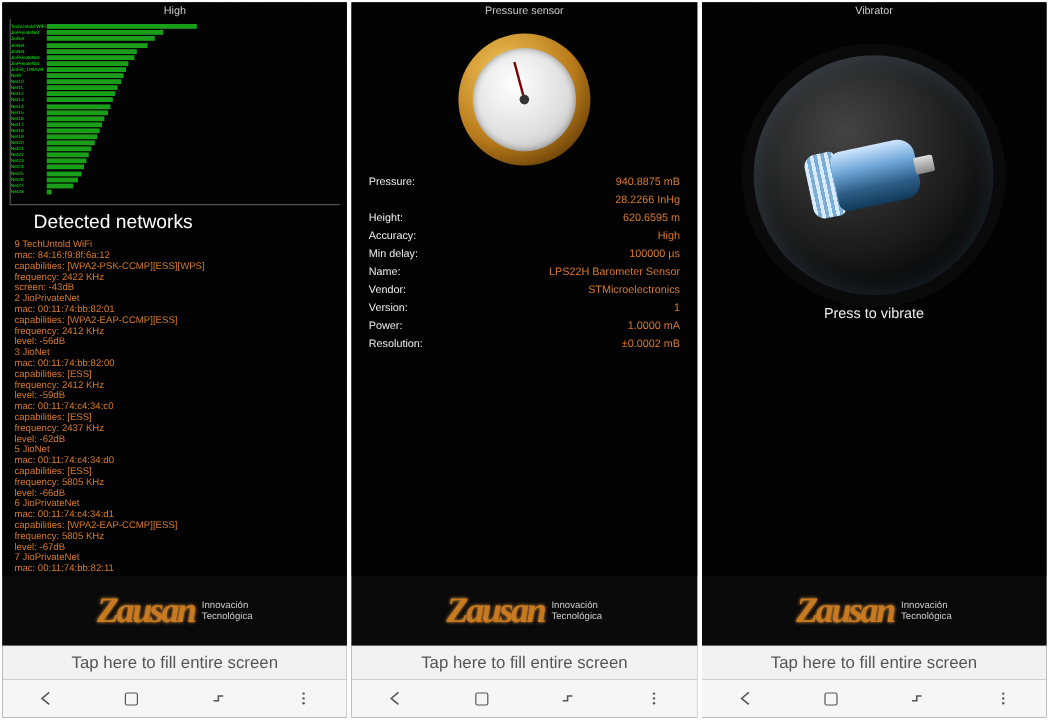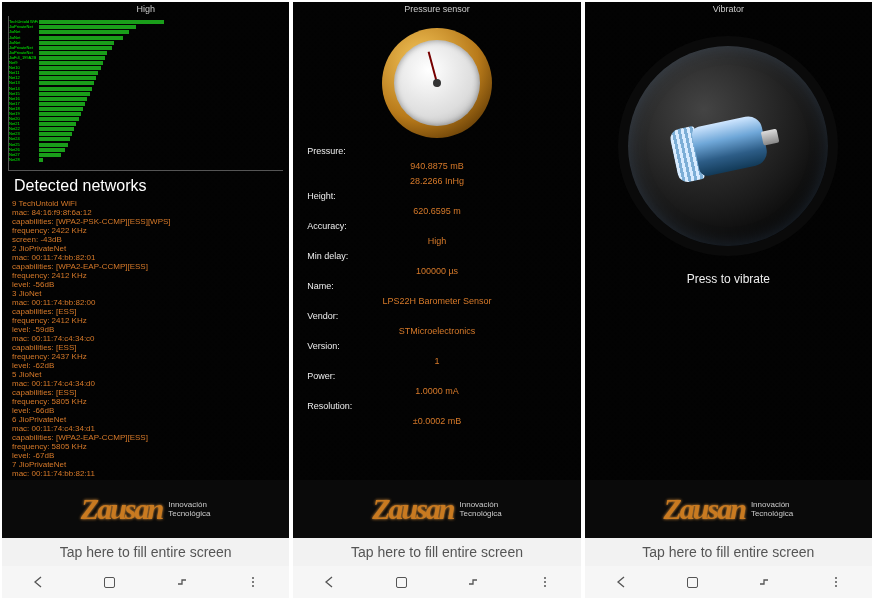--- a/index.html
+++ b/index.html
@@ -62,21 +62,21 @@
     white-space: nowrap;
     overflow: hidden;
   }
   .chart-bar {
     height: 4px;
     background: #1a9e1a;
   }
   .detected-header {
     color: #fff;
     font-size: 16px;
-    padding: 6px 12px 4px;
+    padding: 6px 26px 4px;
   }
   .netlist {
     padding: 0 10px;
     font-size: 8px;
     line-height: 9px;
     overflow: hidden;
     color: #d77a2a;
   }
   .net-name { color: #d77a2a; }
   .net-sub { color: #d77a2a; }
@@ -103,21 +103,21 @@
   .needle {
     position: absolute;
     left: 50%; top: 50%;
     width: 2px; height: 36px;
     background: #700;
     transform-origin: 50% 90%;
     transform: translate(-50%, -90%) rotate(-15deg);
   }
   .pin { position:absolute; left:50%; top:50%; width:8px; height:8px; background:#333; border-radius:50%; transform:translate(-50%,-50%);}
   .kv { padding: 0 14px; font-size: 9px; line-height: 15px; }
-  .kv-row { display: flex; justify-content: space-between; flex-direction: column; }
+  .kv-row { display: flex; justify-content: space-between; }
   .kv-row .k { color: #eee; }
   .kv-row .v { color: #d77a2a; text-align: center; }
 
   
   .vib-wrap { display:flex; flex-direction:column; align-items:center; padding-top:30px;}
   .vib-button {
     width: 200px; height: 200px;
     border-radius: 50%;
     background: radial-gradient(circle at 38% 32%, #444, #1a1a1a 55%, #000 85%);
     box-shadow: 0 0 0 10px #0a0a0a, inset 0 0 18px rgba(110,150,200,0.25);
@@ -140,21 +140,21 @@
     width:26px; height:54px;
     background: repeating-linear-gradient(90deg,#d9ecff 0 3px,#7caed6 3px 6px);
     border-radius: 10px 4px 4px 10px;
   }
   .motor-shaft {
     position:absolute; left:90px; top:28px;
     width:16px; height:14px;
     background: linear-gradient(180deg,#ddd,#888);
     border-radius: 2px;
   }
-  .vib-label { color:#eee; font-size:12px; margin-top:26px;}
+  .vib-label { color:#eee; font-size:12px; margin-top:8px;}
 
   
   .logo-bar {
     height: 58px;
     background: #0a0a0a;
     display:flex; align-items:center; justify-content:center;
     gap: 6px;
   }
   .logo-z {
     font-family: Georgia, serif;

